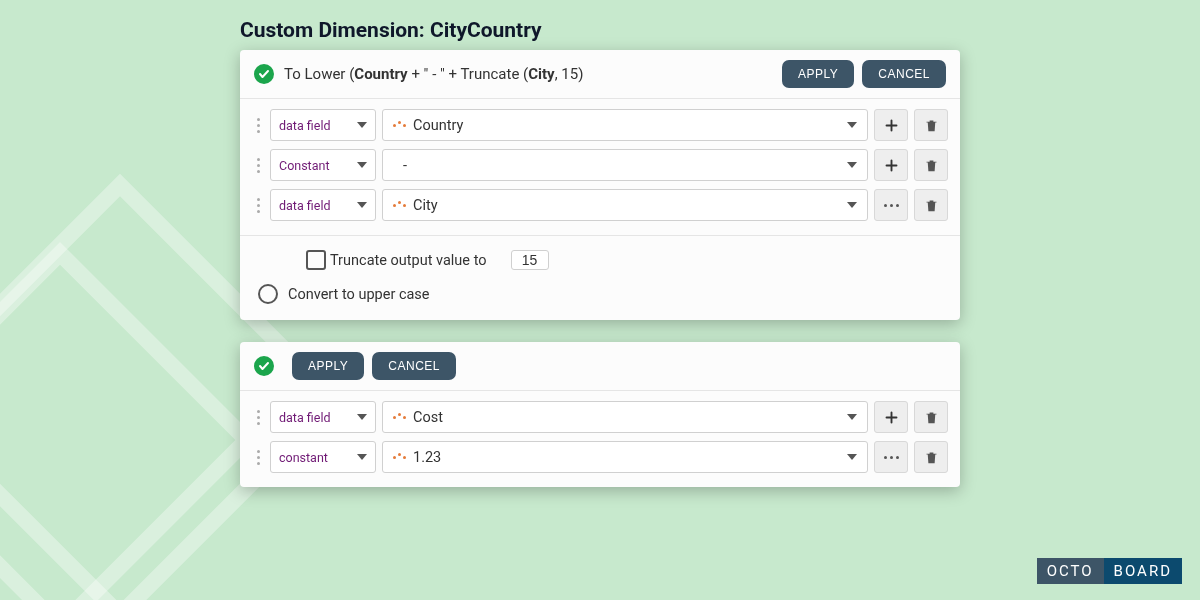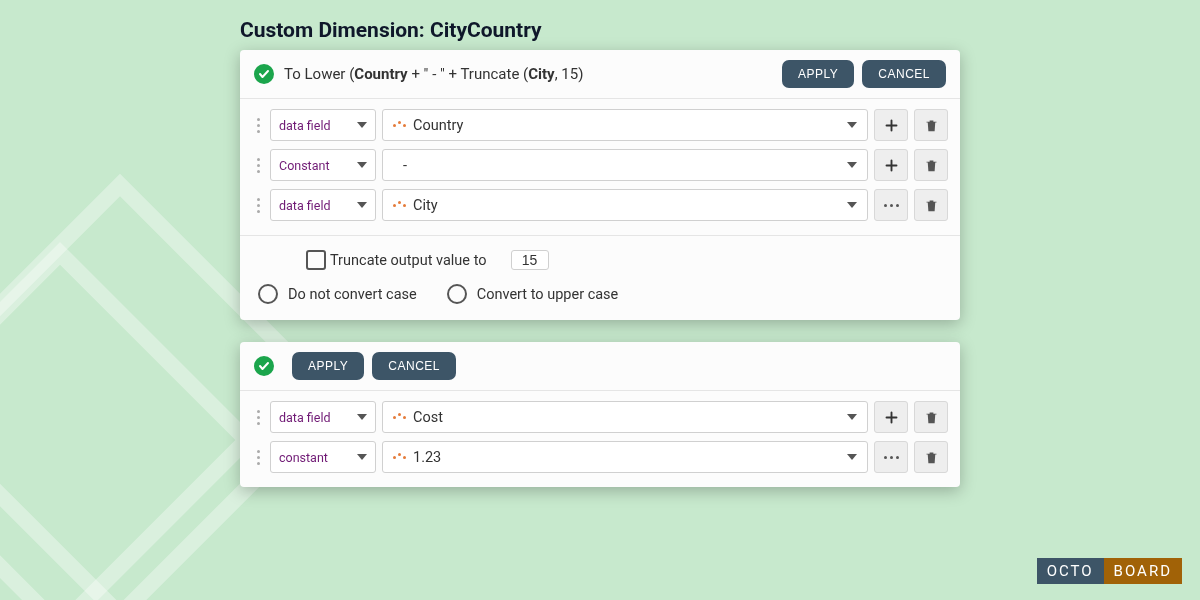--- a/index.html
+++ b/index.html
@@ -248,21 +248,21 @@
   font-weight: 400;
   letter-spacing: 2px;
   z-index: 2;
 }
 .logo .l1 {
   background: #3d5567;
   color: #fff;
   padding: 4px 10px;
 }
 .logo .l2 {
-  background: #a16207;
+  background: #0c4a6e;
   color: #fff;
   padding: 4px 10px;
 }
 </style>
 </head>
 <body>
 
 <div class="bg-chevron"></div>
 <div class="bg-chevron2"></div>
 
@@ -381,24 +381,20 @@
 
     <div class="options">
       <div class="opt-row">
         <div class="checkbox"></div>
         <span class="opt-label">Truncate output value to</span>
         <input class="num-input" value="15" style="">
       </div>
       <div class="radio-row">
         <div class="radio-opt">
           <div class="radio"></div>
-          <span class="opt-label">Do not convert case</span>
-        </div>
-        <div class="radio-opt">
-          <div class="radio"></div>
           <span class="opt-label">Convert to upper case</span>
         </div>
       </div>
     </div>
   </div>
 
   <div class="card">
     <div class="card-header">
       <div class="status-circle">
         <svg viewBox="0 0 24 24" fill="none" stroke="#fff" stroke-width="4" stroke-linecap="round" stroke-linejoin="round">

